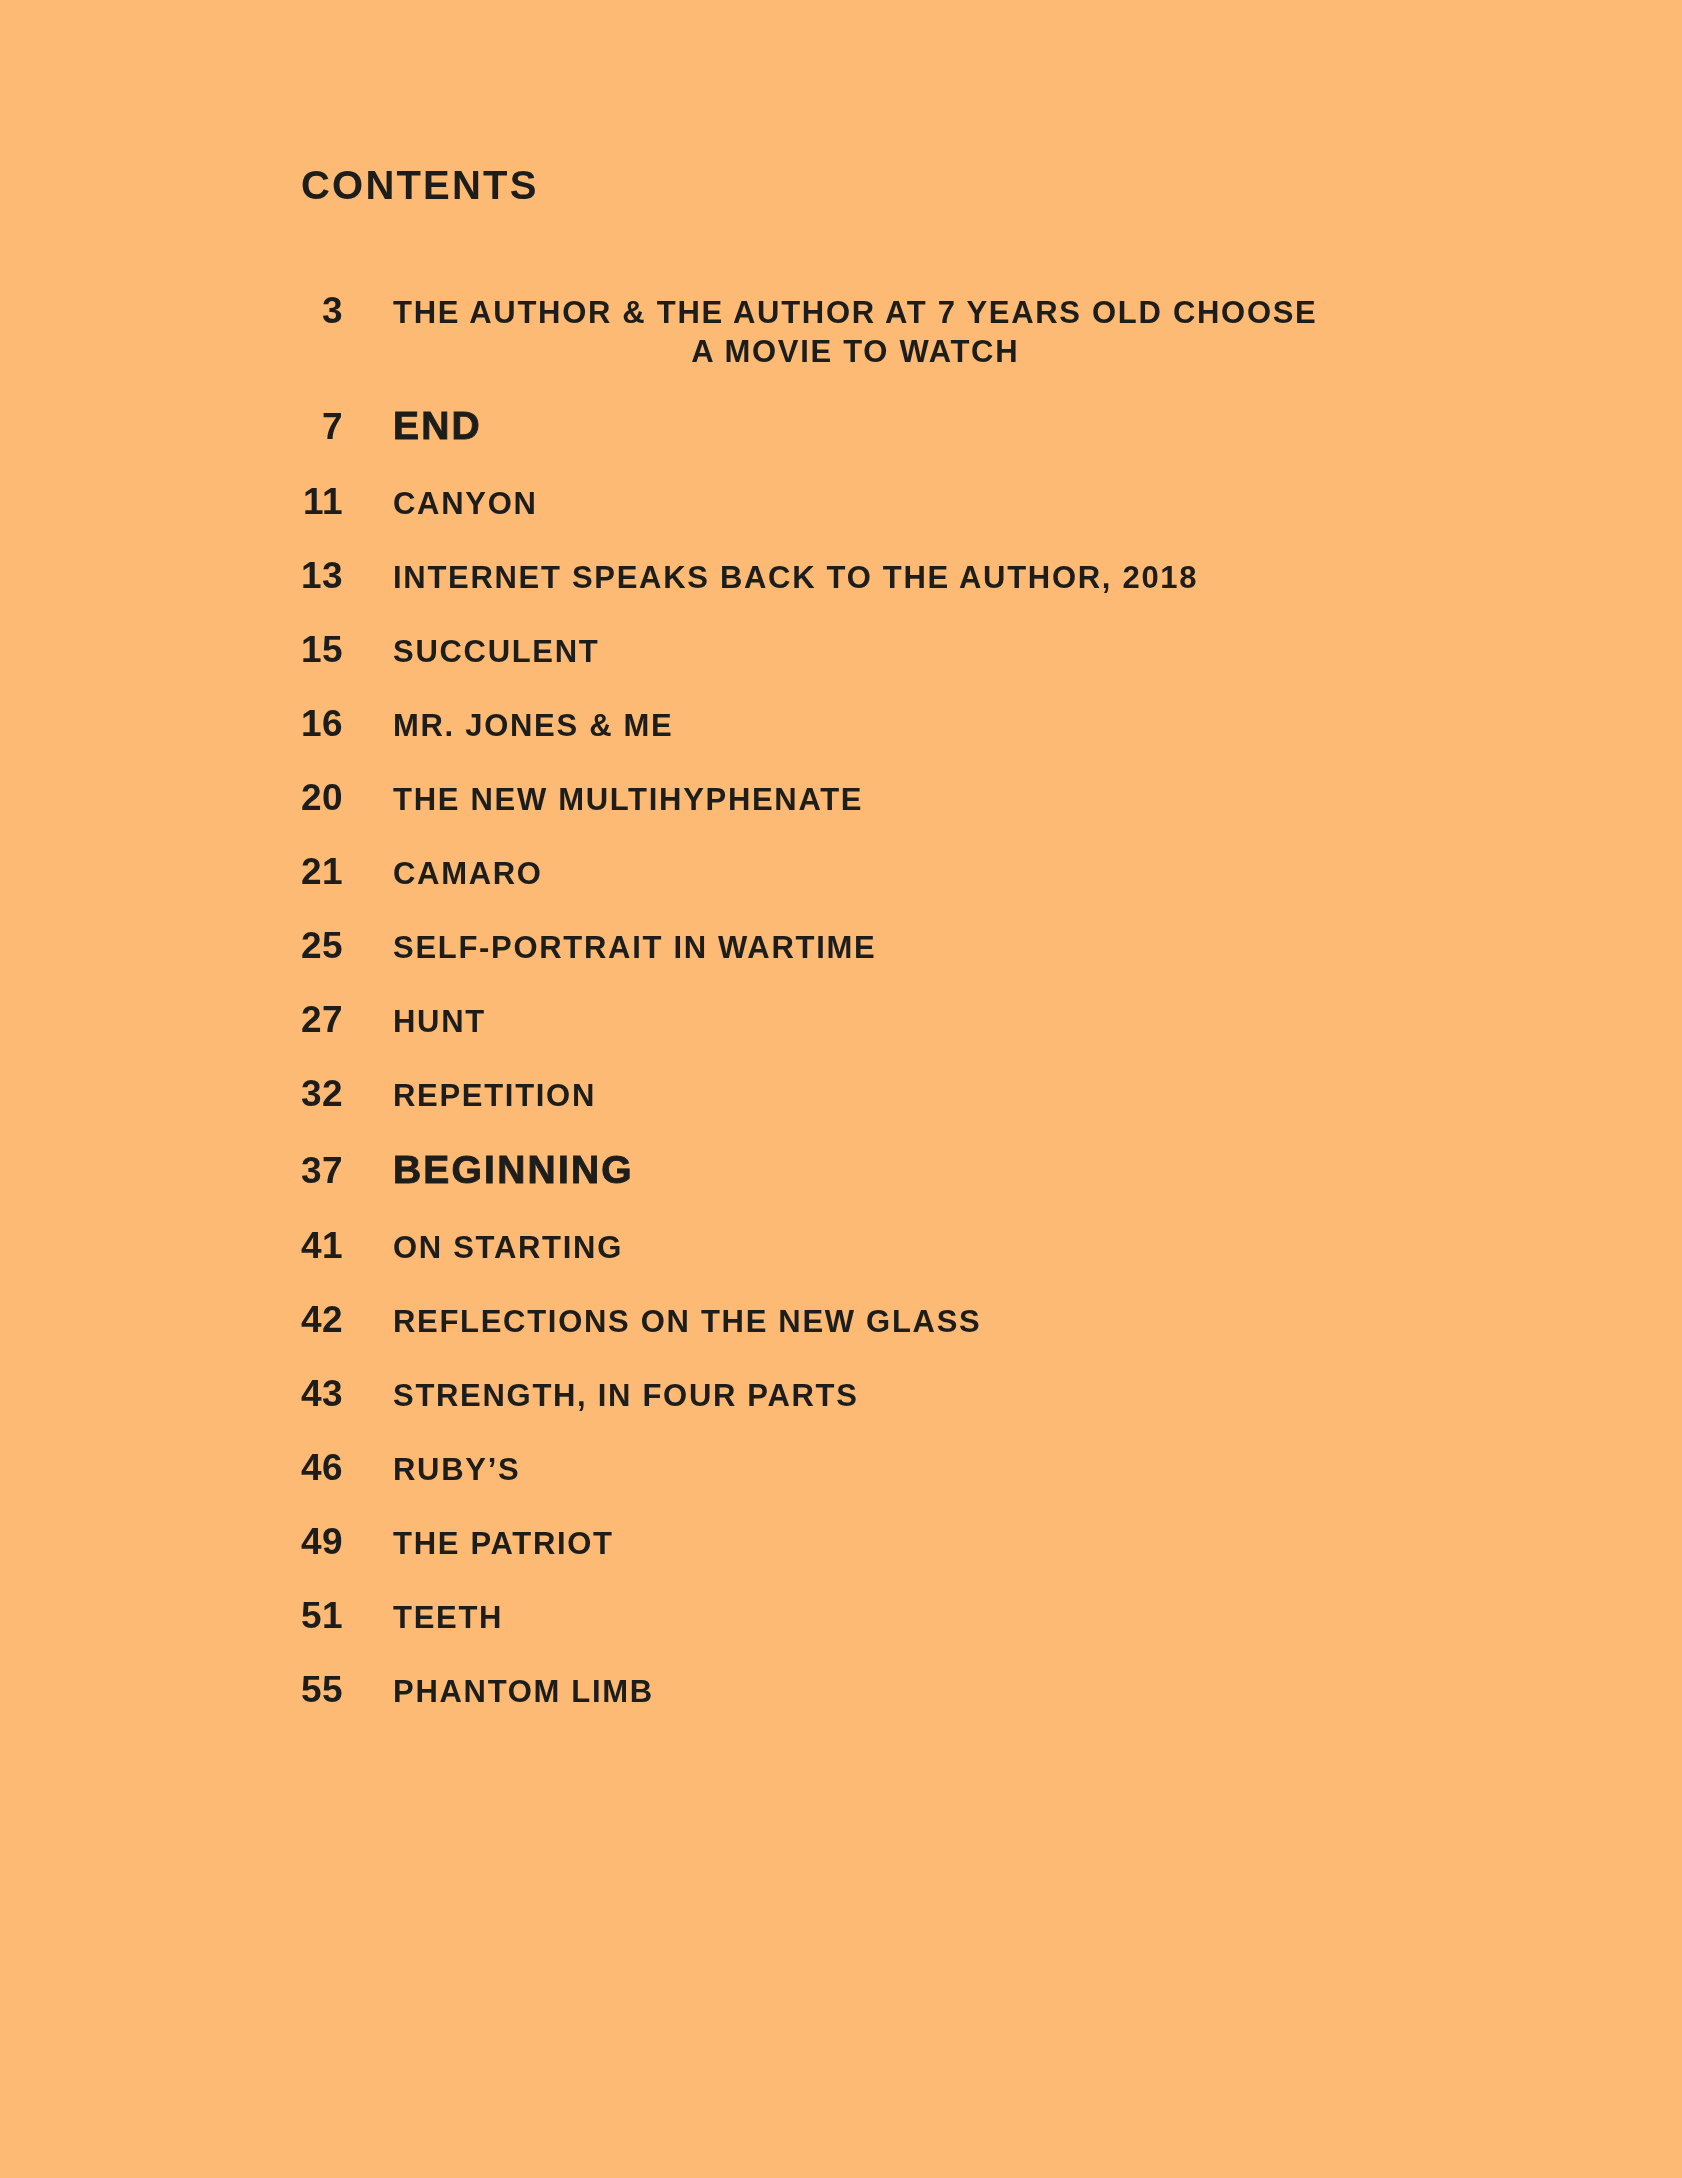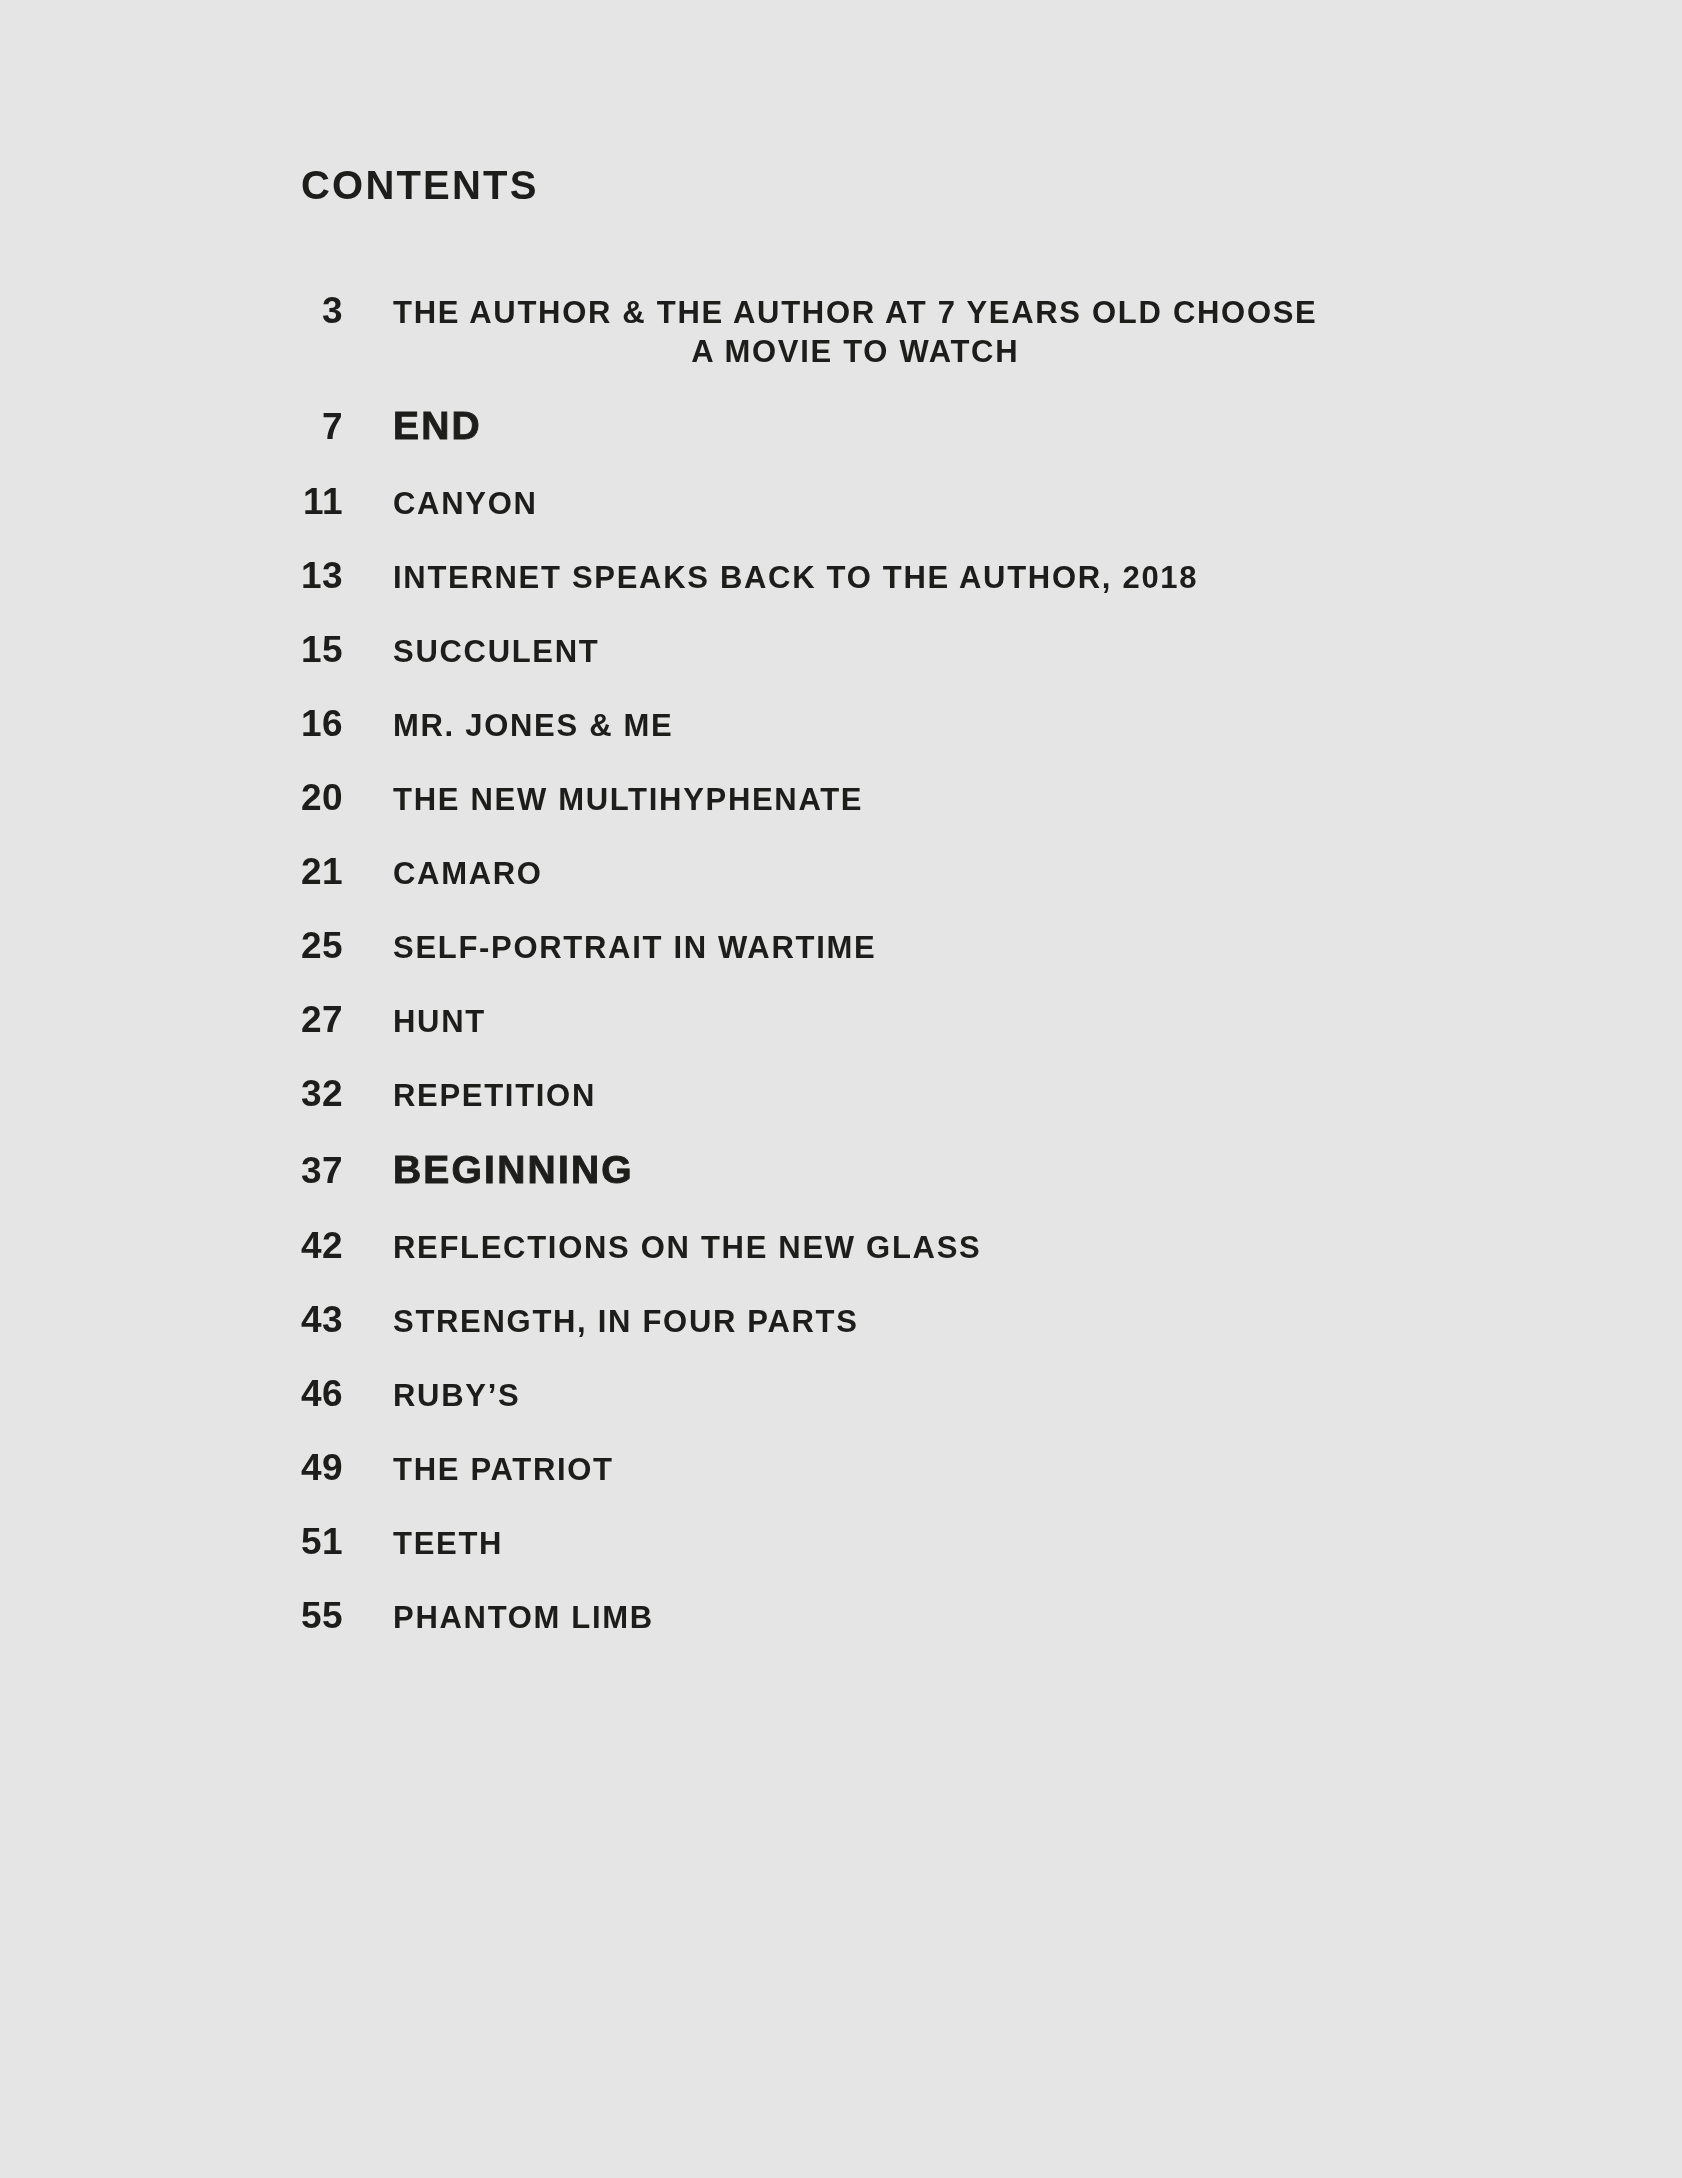--- a/index.html
+++ b/index.html
@@ -4,21 +4,21 @@
 <style>
   html, body {
     margin: 0;
     padding: 0;
     background: #ffffff;
   }
   .page {
     position: relative;
     width: 1683px;
     height: 2178px;
-    background: #e5e5e5;
+    background: #fdba74;
     box-sizing: border-box;
     padding: 161px 0 8px 301px;
     font-family: "Liberation Sans", sans-serif;
     color: #1d1d1b;
     overflow: hidden;
   }
   .contents-title {
     margin: 0 0 82px 0;
     font-size: 40px;
     line-height: 48px;
@@ -129,20 +129,24 @@
     <div class="row">
       <span class="num">32</span>
       <span class="entry-title">REPETITION</span>
     </div>
 
     <div class="row section">
       <span class="num">37</span>
       <span class="entry-title">BEGINNING</span>
     </div>
 
+    <div class="row">
+      <span class="num">41</span>
+      <span class="entry-title">ON STARTING</span>
+    </div>
 
     <div class="row">
       <span class="num">42</span>
       <span class="entry-title">REFLECTIONS ON THE NEW GLASS</span>
     </div>
 
     <div class="row">
       <span class="num">43</span>
       <span class="entry-title">STRENGTH, IN FOUR PARTS</span>
     </div>

